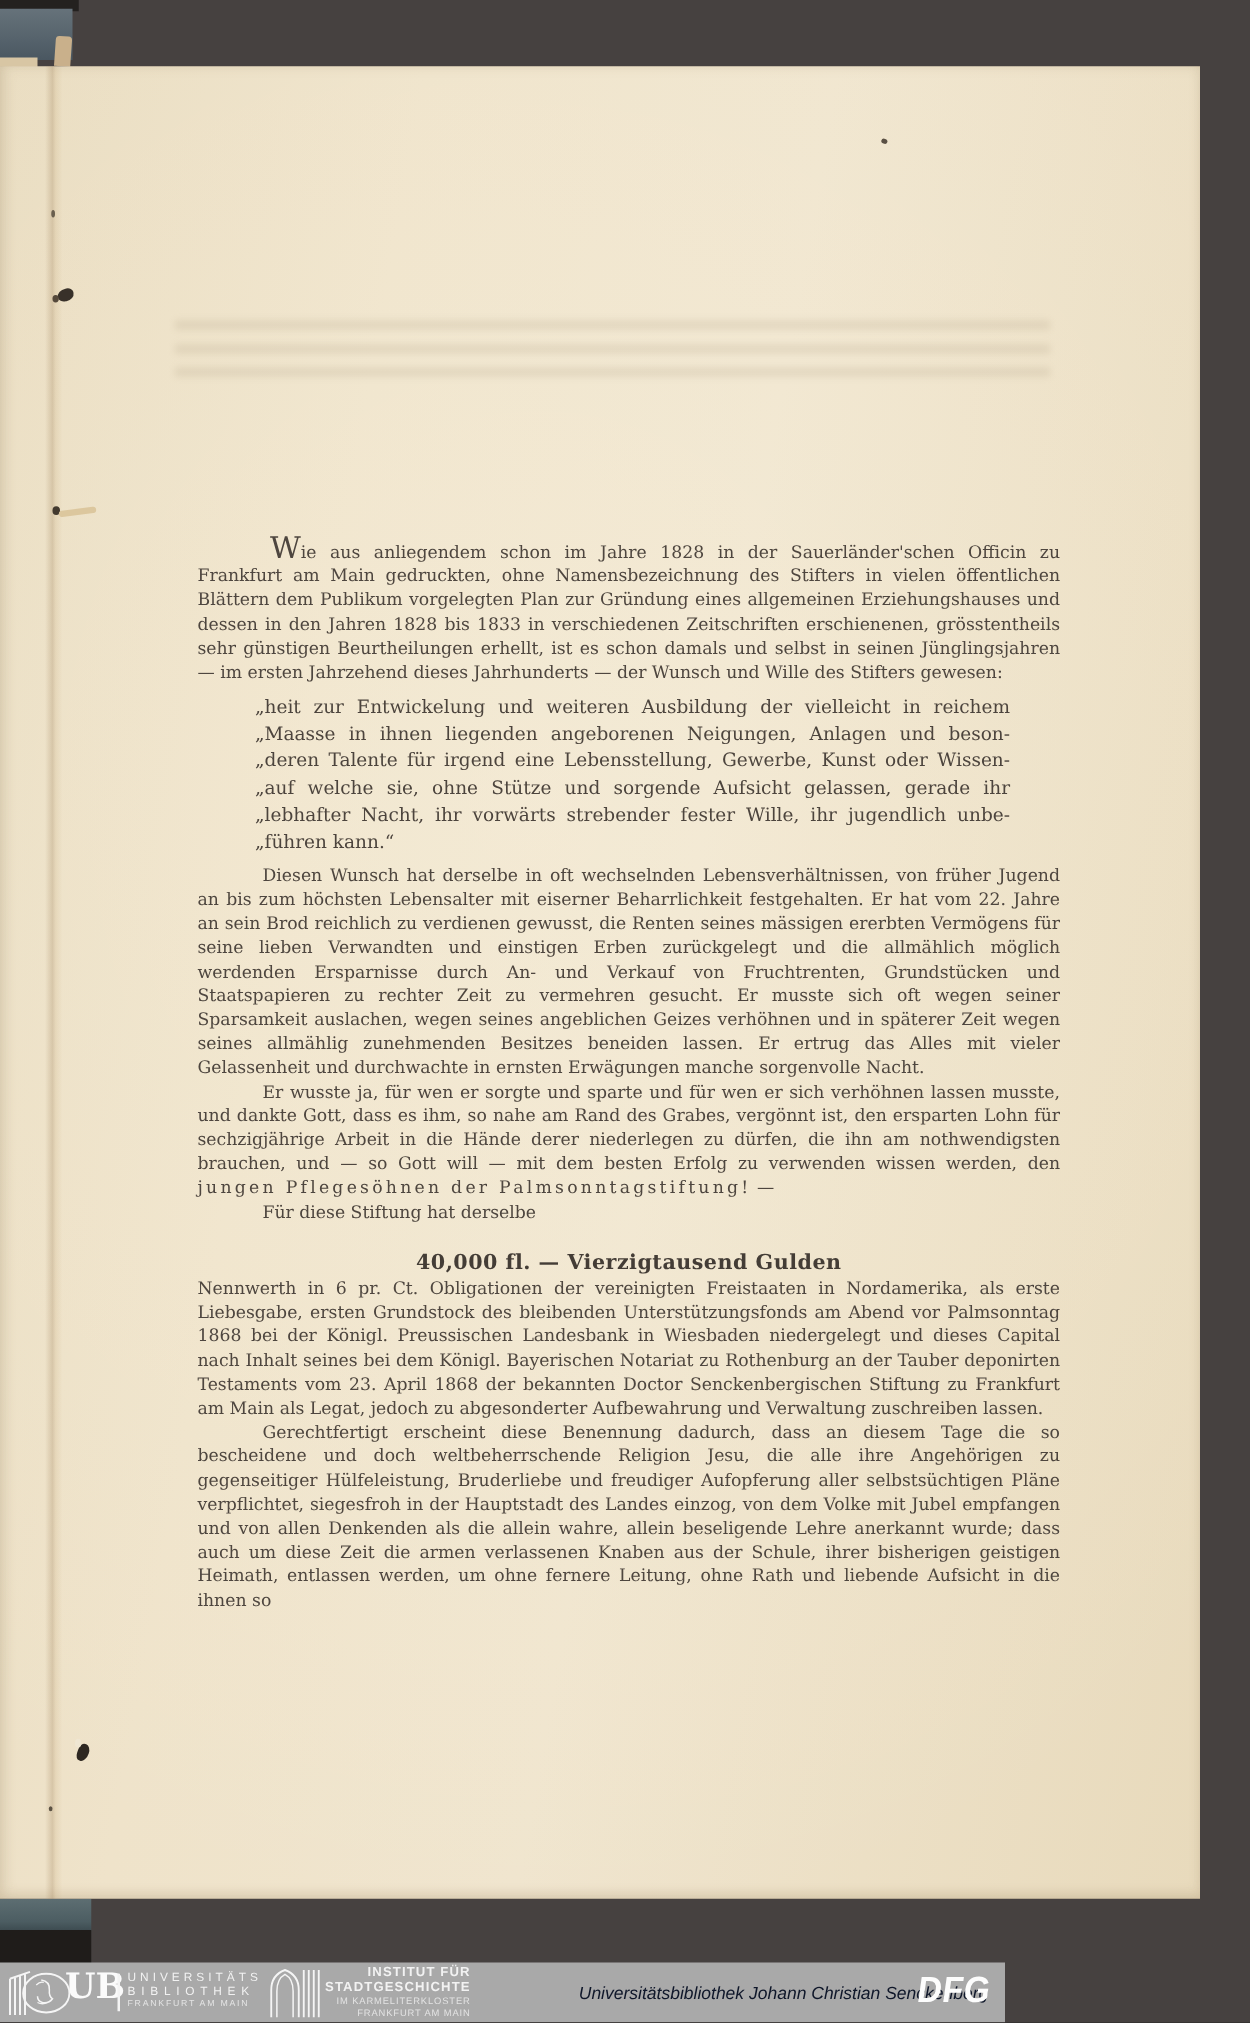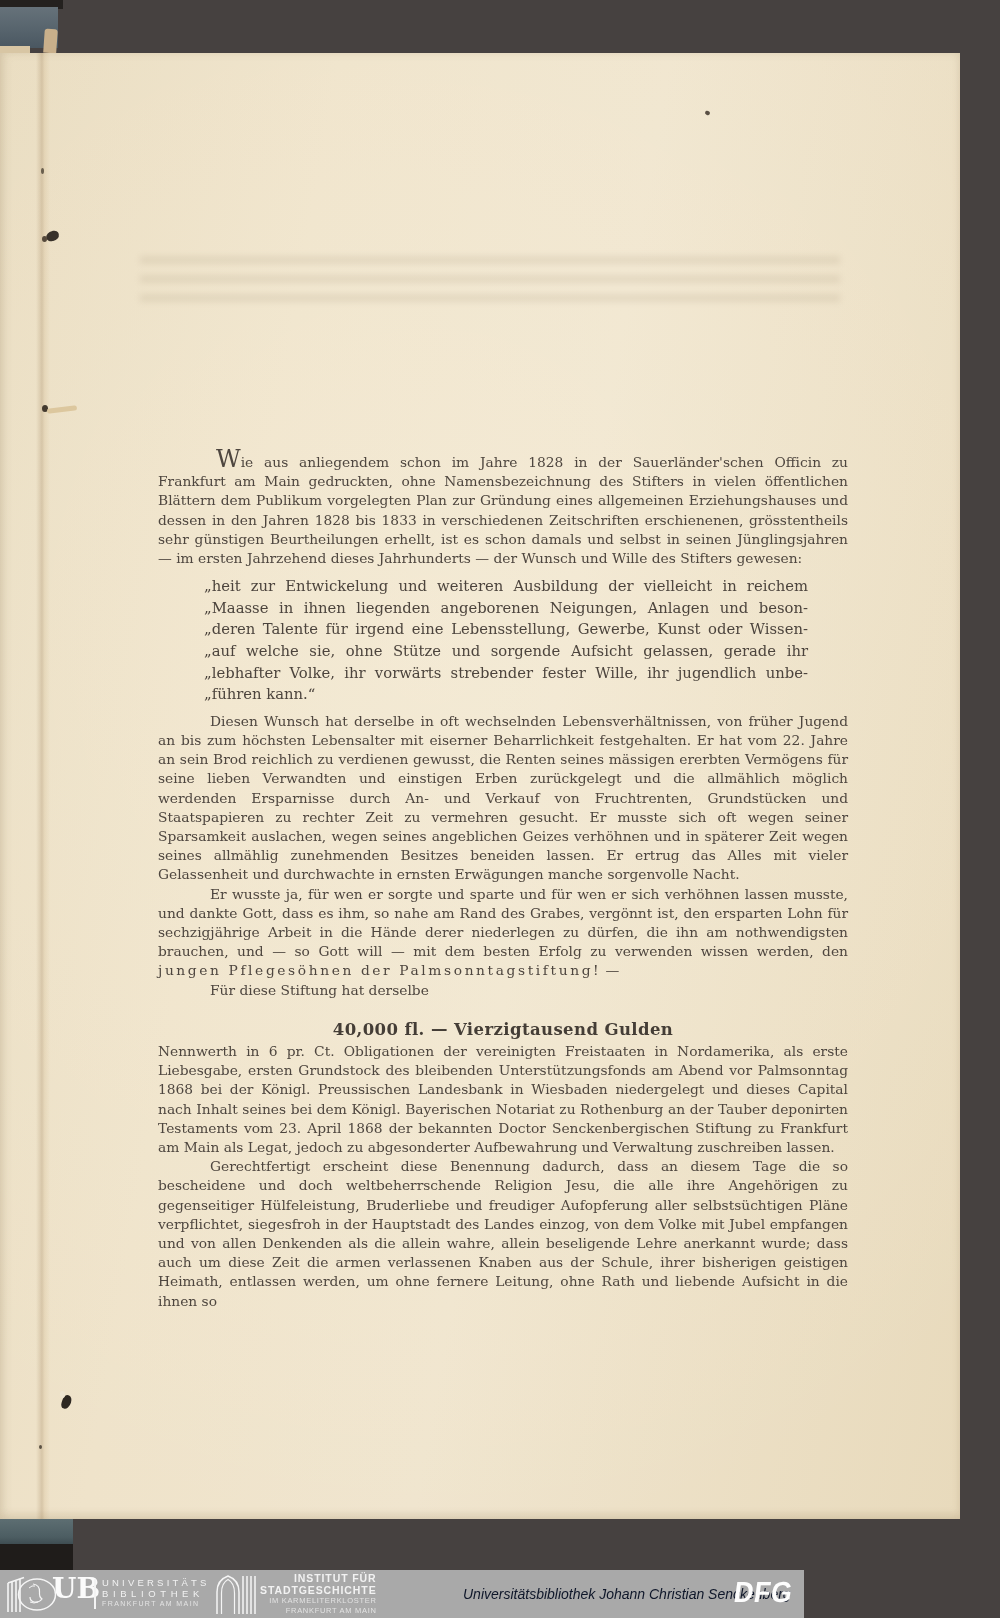--- a/index.html
+++ b/index.html
@@ -38,21 +38,21 @@
   .spk3b{left:42px;top:183px;width:5px;height:6px;background:#55493b;border-radius:50%;}
   .spk4{left:42px;top:352px;width:6px;height:7px;background:#433a2f;}
   .spk4tail{left:47px;top:354px;width:30px;height:5px;background:#dcc79e;border-radius:3px;
         transform:rotate(-7deg);}
   .spk5{left:62px;top:1342px;width:9px;height:14px;background:#2e2822;
         border-radius:50% 50% 60% 40%;transform:rotate(18deg);}
   .spk5b{left:60px;top:1338px;width:5px;height:7px;background:#efe6d2;border-radius:50%;}
   .spk6{left:39px;top:1392px;width:3px;height:4px;background:#5c5244;}
 
   
-  .textblock{position:absolute;left:158px;top:400px;width:690px;color:#4e463f;
+  .textblock{position:absolute;left:158px;top:380px;width:690px;color:#4e463f;
     font-size:13.8px;line-height:19.2px;text-align:justify;}
   .textblock p{margin:0;}
   .p1{text-indent:58px;}
   .initcap{font-size:24px;line-height:0;}
   .quote{margin:7px 0 7px 46px;width:604px;font-size:14.8px;line-height:21.6px;color:#4c443d;}
   .qline{text-align:justify;text-align-last:justify;}
   .qline.last{text-align-last:left;}
   .indent{text-indent:52px;}
   .spaced{letter-spacing:2.6px;}
   .introline{text-indent:52px;text-align:left;}
@@ -106,21 +106,21 @@
     <div class="speck spk6"></div>
 
     <div class="textblock">
       <p class="p1"><span class="initcap">W</span><span>ie aus anliegendem schon im Jahre 1828 in der Sauerländer'schen Officin zu Frankfurt am Main gedruckten, ohne Namensbezeichnung des Stifters in vielen öffentlichen Blättern dem Publikum vorgelegten Plan zur Gründung eines allgemeinen Erziehungshauses und dessen in den Jahren 1828 bis 1833 in verschiedenen Zeitschriften erschienenen, grösstentheils sehr günstigen Beurtheilungen erhellt, ist es schon damals und selbst in seinen Jünglingsjahren — im ersten Jahrzehend dieses Jahrhunderts — der Wunsch und Wille des Stifters gewesen:</span></p>
 
       <div class="quote">
         <div class="qline">„heit zur Entwickelung und weiteren Ausbildung der vielleicht in reichem</div>
         <div class="qline">„Maasse in ihnen liegenden angeborenen Neigungen, Anlagen und beson-</div>
         <div class="qline">„deren Talente für irgend eine Lebensstellung, Gewerbe, Kunst oder Wissen-</div>
         <div class="qline">„auf welche sie, ohne Stütze und sorgende Aufsicht gelassen, gerade ihr</div>
-        <div class="qline">„lebhafter Volke, ihr vorwärts strebender fester Wille, ihr jugendlich unbe-</div>
+        <div class="qline">„lebhafter Nacht, ihr vorwärts strebender fester Wille, ihr jugendlich unbe-</div>
         <div class="qline last">„führen kann.“</div>
       </div>
 
       <p class="indent">Diesen Wunsch hat derselbe in oft wechselnden Lebensverhältnissen, von früher Jugend an bis zum höchsten Lebensalter mit eiserner Beharrlichkeit festgehalten. Er hat vom 22. Jahre an sein Brod reichlich zu verdienen gewusst, die Renten seines mässigen ererbten Vermögens für seine lieben Verwandten und einstigen Erben zurückgelegt und die allmählich möglich werdenden Ersparnisse durch An- und Verkauf von Fruchtrenten, Grundstücken und Staatspapieren zu rechter Zeit zu vermehren gesucht. Er musste sich oft wegen seiner Sparsamkeit auslachen, wegen seines angeblichen Geizes verhöhnen und in späterer Zeit wegen seines allmählig zunehmenden Besitzes beneiden lassen. Er ertrug das Alles mit vieler Gelassenheit und durchwachte in ernsten Erwägungen manche sorgenvolle Nacht.</p>
 
       <p class="indent"><span>Er wusste ja, für wen er sorgte und sparte und für wen er sich verhöhnen lassen musste, und dankte Gott, dass es ihm, so nahe am Rand des Grabes, vergönnt ist, den ersparten Lohn für sechzigjährige Arbeit in die Hände derer niederlegen zu dürfen, die ihn am nothwendigsten brauchen, und — so Gott will — mit dem besten Erfolg zu verwenden wissen werden, den </span><span class="spaced">jungen Pflegesöhnen der Palmsonntagstiftung!</span><span> —</span></p>
 
       <p class="introline">Für diese Stiftung hat derselbe</p>
 
       <p class="headline">40,000 fl. — Vierzigtausend Gulden</p>

